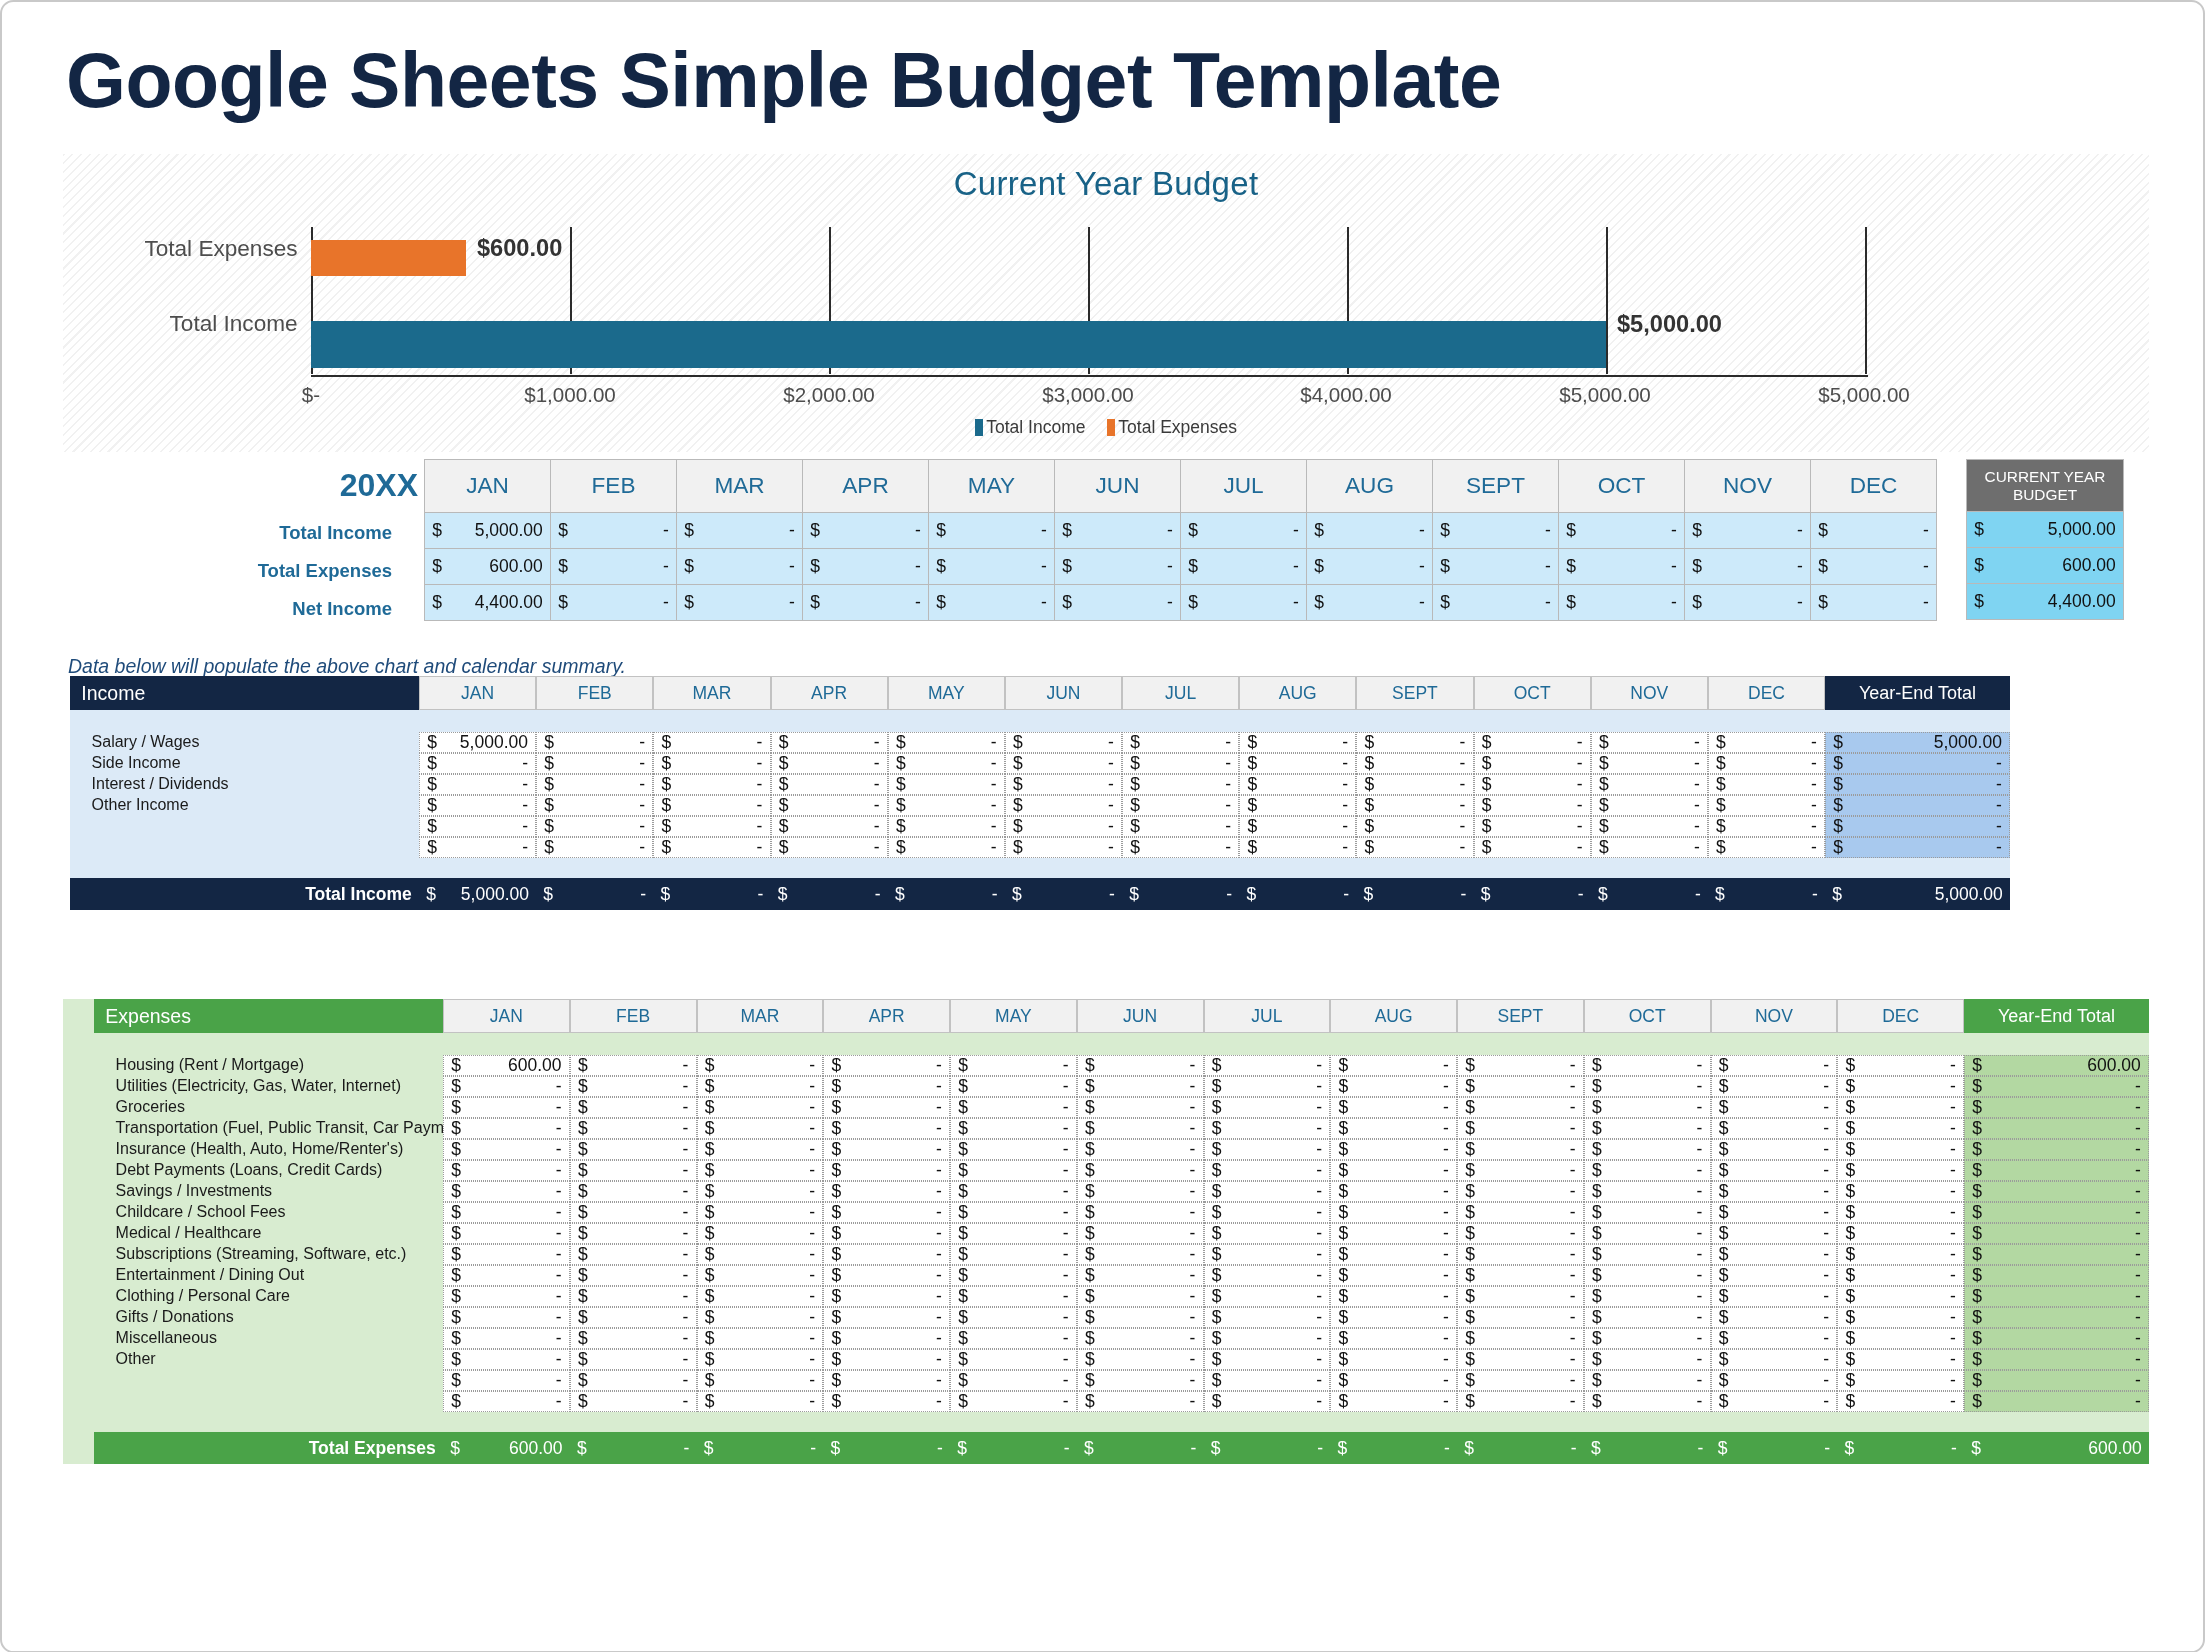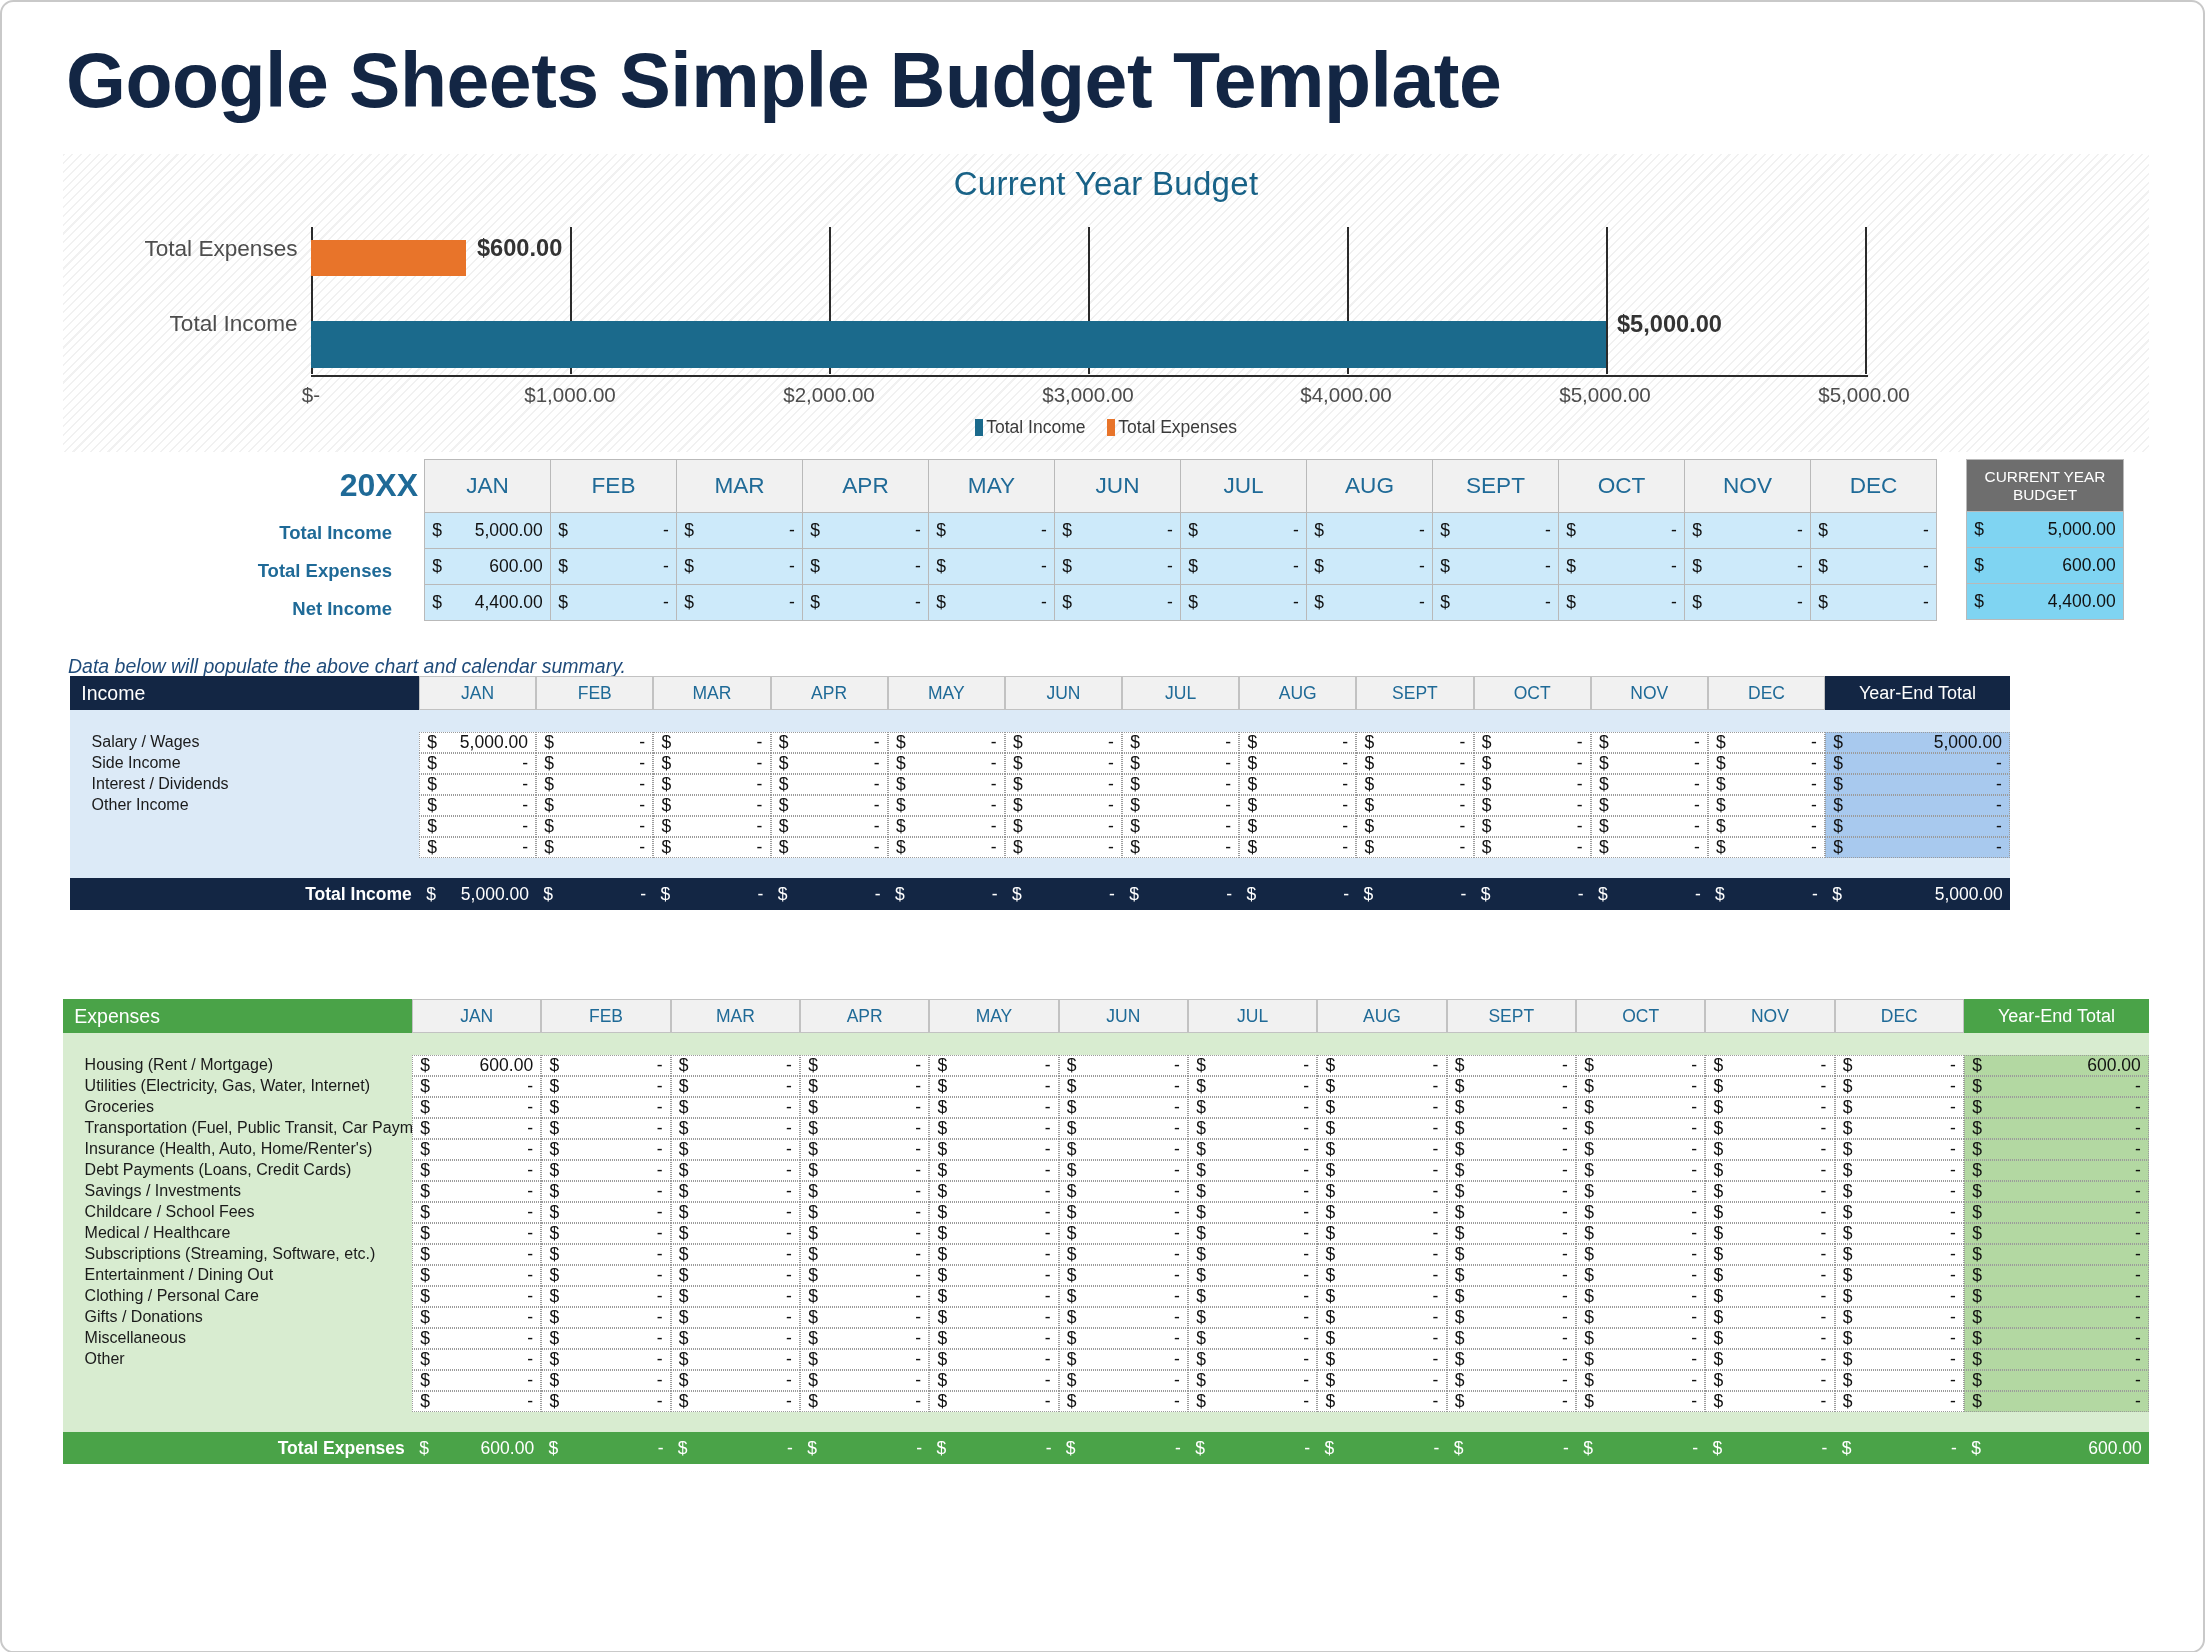--- a/index.html
+++ b/index.html
@@ -254,20 +254,21 @@
     width: 185px; height: 100%;
   }
   .foot-row .money { color: #ffffff; }
 
   
   #expenses-block {
     position: absolute;
     left: 61px; top: 997px;
     width: 2086px;
     background: #d8ecd0;
+    padding-left: 31px;
   }
   #expenses-block .tcell { background: #b3d8a2; }
 
   
   #footer {
     position: absolute;
     left: 0; top: 1589px; width: 100%;
     text-align: center;
     font-size: 27px;
     color: #4a4a4a;

